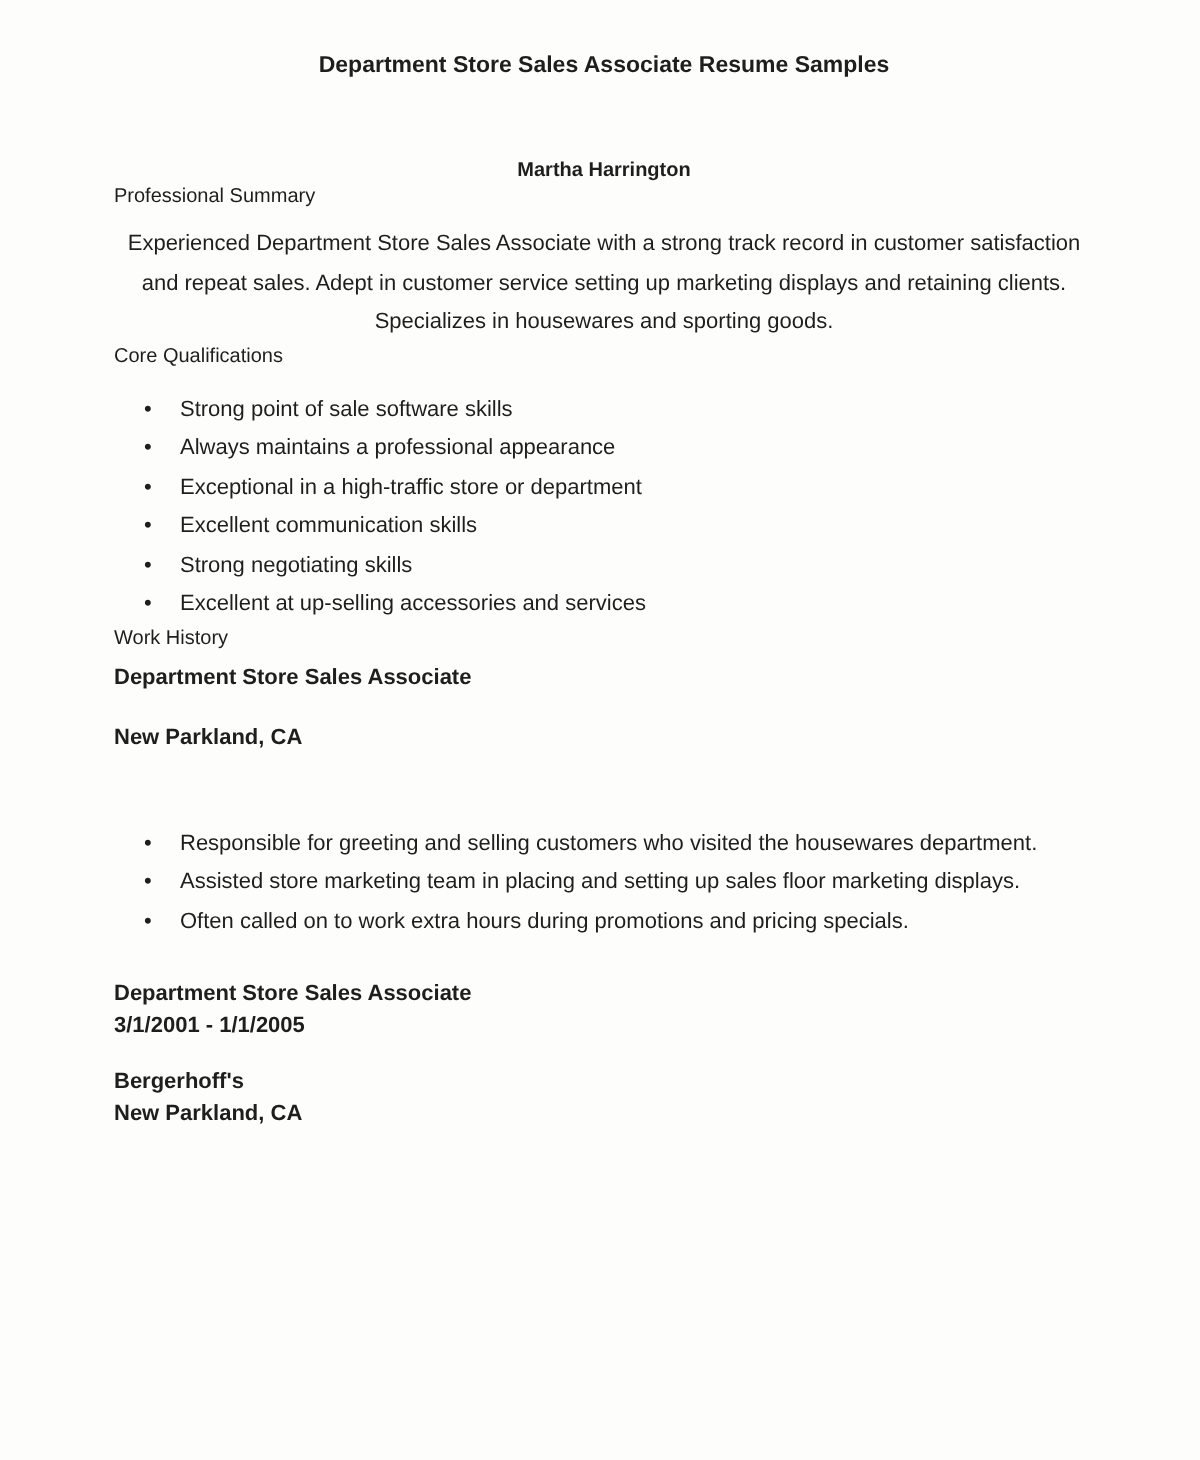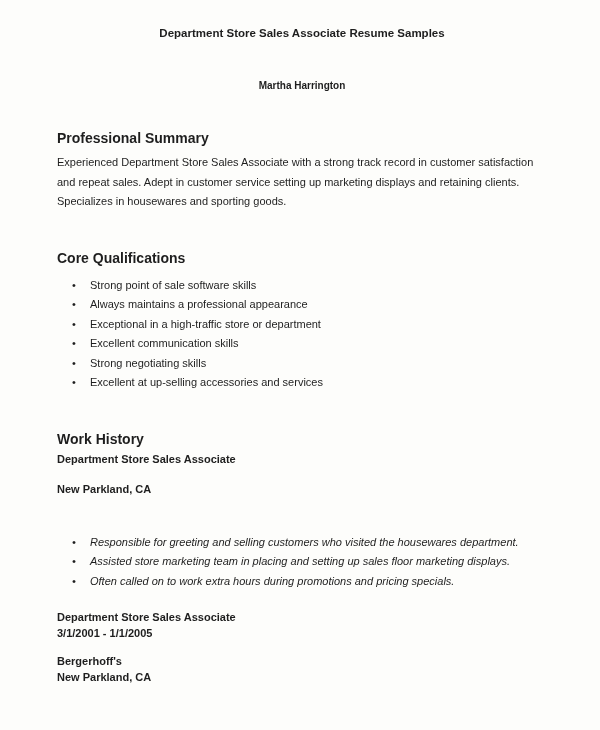--- a/index.html
+++ b/index.html
@@ -29,48 +29,48 @@
     font-weight: bold;
     line-height: 13px;
     text-align: center;
   }
   .contact {
     margin-top: 21px;
     line-height: 20px;
     text-align: center;
   }
   .sec {
-    font-size: 14px;
-    font-weight: bold;
+    font-size: 10px;
+    font-weight: normal;
     line-height: 13px;
-    margin-top: 40px;
   }
   .summary {
     margin-top: 8px;
     line-height: 19.5px;
     width: 490px;
+    text-align: center;
   }
   ul.bullets {
     list-style: none;
     margin-top: 11px;
   }
   ul.bullets li {
     position: relative;
     line-height: 19.5px;
     padding-left: 33px;
   }
   ul.bullets li::before {
     content: "\2022";
     position: absolute;
     left: 15px;
     top: 0;
   }
   .job-head { margin-top: 5px; font-weight: bold; line-height: 16px; }
   .job-emp  { margin-top: 14px; font-weight: bold; line-height: 16px; }
-  ul.job-bullets { margin-top: 36px; font-style: italic; }
+  ul.job-bullets { margin-top: 36px; }
   .job2-head { margin-top: 18px; }
   .job2-emp  { margin-top: 12px; }
 </style>
 </head>
 <body>
 
 <div class="page">
 
   <h1 class="doc-title">Department Store Sales Associate Resume Samples</h1>
 

